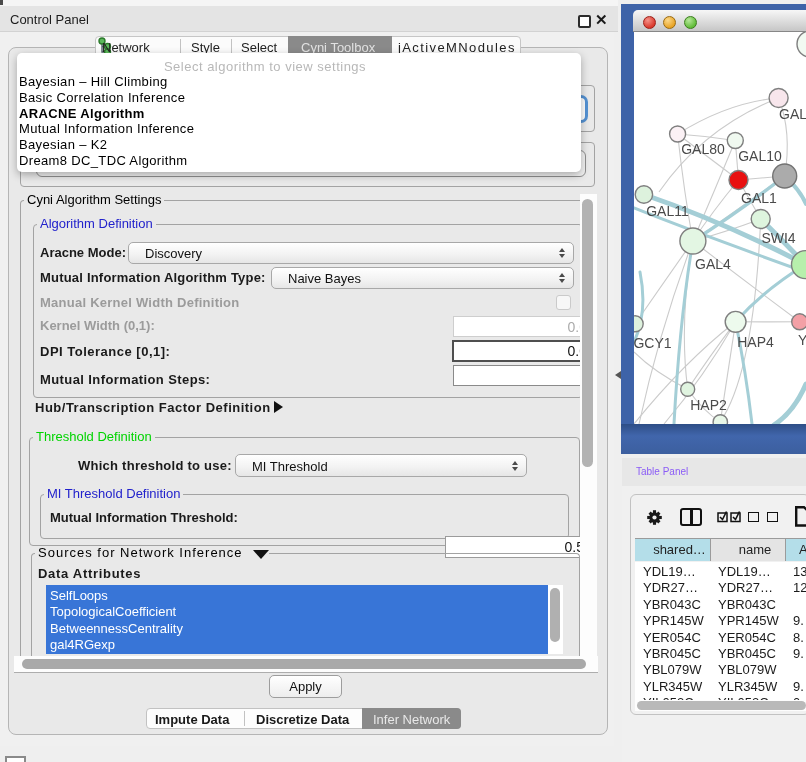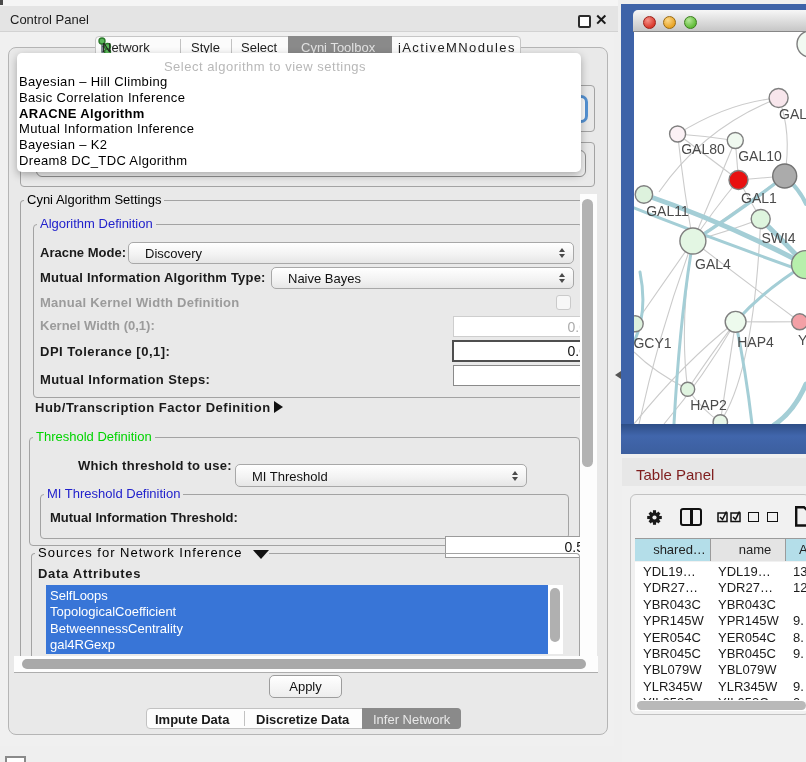--- a/index.html
+++ b/index.html
@@ -92,21 +92,21 @@
     <span>6</span>
   </div>
 
 <div class="a b13" style="left:35px;top:400px;letter-spacing:0.5px;">Hub/Transcription Factor Definition</div>
 <div class="a" style="left:274px;top:401px;width:0;height:0;border-top:6px solid transparent;border-bottom:6px solid transparent;border-left:9px solid #111;"></div>
 
 <div class="gb" style="left:29px;top:437px;width:549px;height:107px;"></div>
 <div class="gblbl" style="left:33px;top:430px;color:#00d400;">Threshold Definition</div>
 
 <div class="a b13" style="left:78px;top:458px;letter-spacing:0.25px;">Which threshold to use:</div>
-<div class="combo" style="left:235px;top:454px;width:290px;height:21px;margin-top:10px;">
+<div class="combo" style="left:235px;top:454px;width:290px;height:21px;">
     <span class="ct">MI Threshold</span>
     <span class="step"></span>
   </div>
 
 <div class="gb" style="left:40px;top:494px;width:527px;height:43px;"></div>
 <div class="gblbl" style="left:44px;top:487px;color:#2222cc;">MI Threshold Definition</div>
 <div class="a b13" style="left:50px;top:510px;">Mutual Information Threshold:</div>
 <div class="fld" style="left:417px;top:536px;width:148px;height:22px;border-color:#9b9b9b;box-sizing:border-box;">
     <span>0.5</span>
   </div>
@@ -221,21 +221,21 @@
     <text x="144.5" y="211" text-anchor="middle">SWI4</text>
     <text x="79" y="237" text-anchor="middle">GAL4</text>
     <text x="18.5" y="316" text-anchor="middle">GCY1</text>
     <text x="121.5" y="315" text-anchor="middle">HAP4</text>
     <text x="164" y="313">Y</text>
     <text x="74.5" y="378" text-anchor="middle">HAP2</text>
   </g>
 </svg>
 
 <div class="a" style="left:622px;top:458px;width:184px;height:28px;background:#e7e7e7;"></div>
-<div class="a" style="left:636px;top:466px;font-size:15px;color:#7f1d1d;">Table Panel</div>
+<div class="a" style="left:636px;top:466px;font-size:10px;color:#8b5cf6;">Table Panel</div>
 <div class="a" style="left:622px;top:486px;width:184px;height:276px;background:#f0f0f0;"></div>
 <div class="a" style="left:630px;top:494px;width:180px;height:221px;background:#f1f1f1;border:1px solid #c2c2c2;border-radius:6px;box-sizing:border-box;"></div>
 
 <svg class="a" style="left:646px;top:509px;" width="17" height="17" viewBox="0 0 17 17">
   <g fill="#1a1a1a">
     <circle cx="8.5" cy="8.5" r="5.2"></circle>
     <g stroke="#1a1a1a" stroke-width="3.1">
       <line x1="8.5" y1="1.2" x2="8.5" y2="15.8"></line>
       <line x1="1.2" y1="8.5" x2="15.8" y2="8.5"></line>
       <line x1="3.6" y1="3.6" x2="13.4" y2="13.4"></line>

